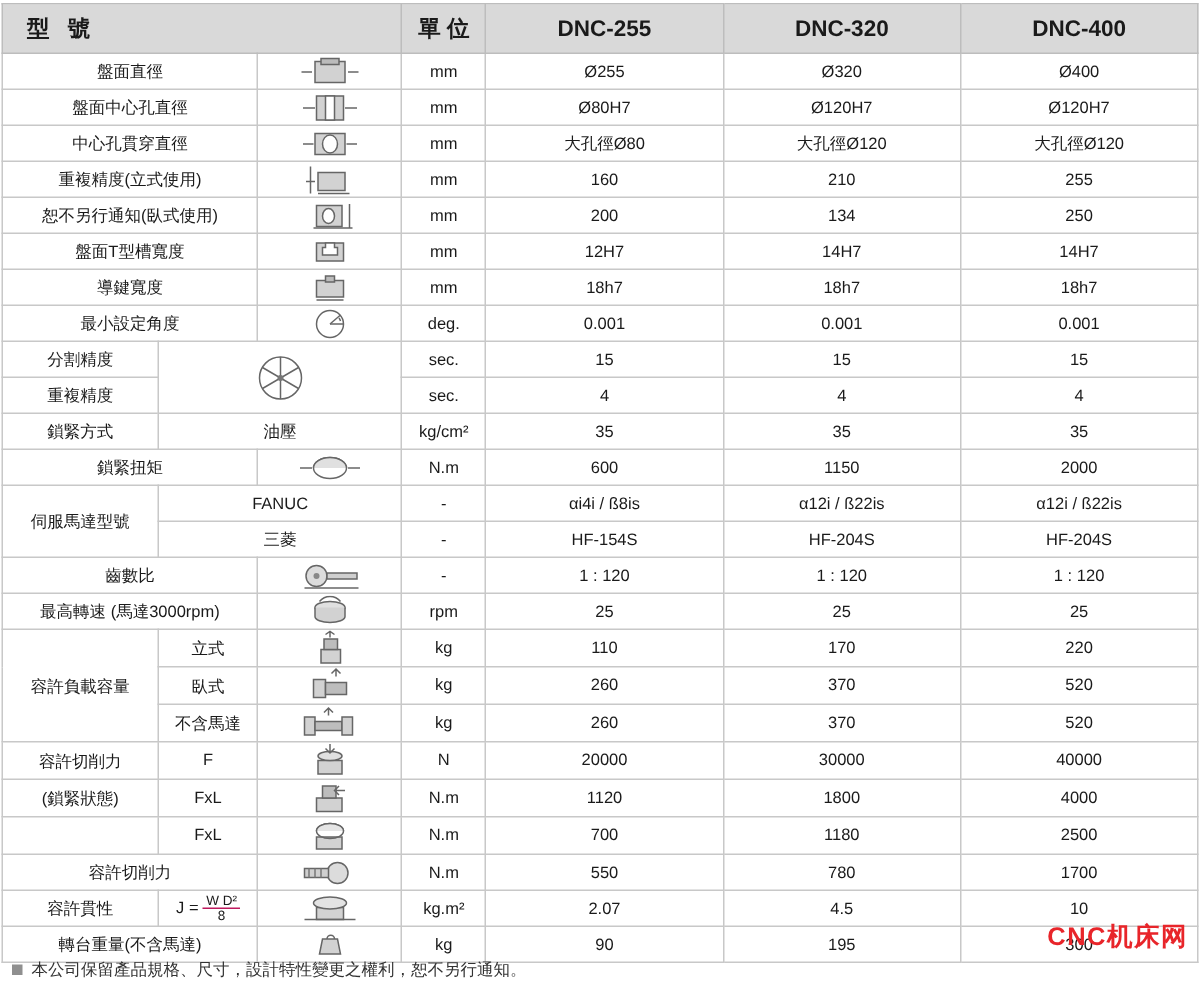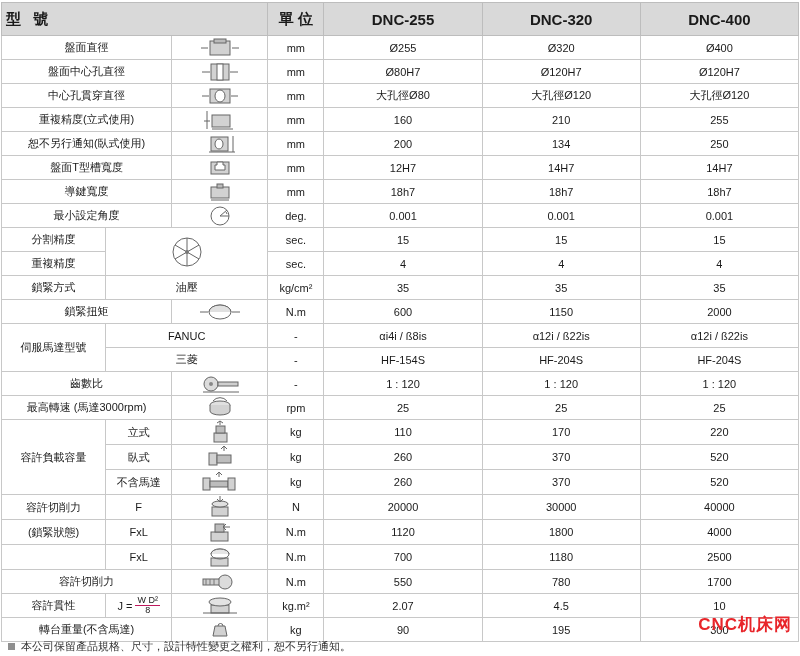--- a/index.html
+++ b/index.html
@@ -39,21 +39,21 @@
   
   tr.head td {
     background: #d9d9d9;
     font-size: 15px;
     font-weight: bold;
     height: 32px;
     border: 1px solid #bdbdbd;
   }
   tr.head td.model {
     text-align: left;
-    padding-left: 4px;
+    padding-left: 16px;
     letter-spacing: 4px;
   }
   td.label {
     text-align: left;
     padding-left: 6px;
     font-size: 11.5px;
     width: 104px;
   }
   td.sublabel {
     text-align: left;

